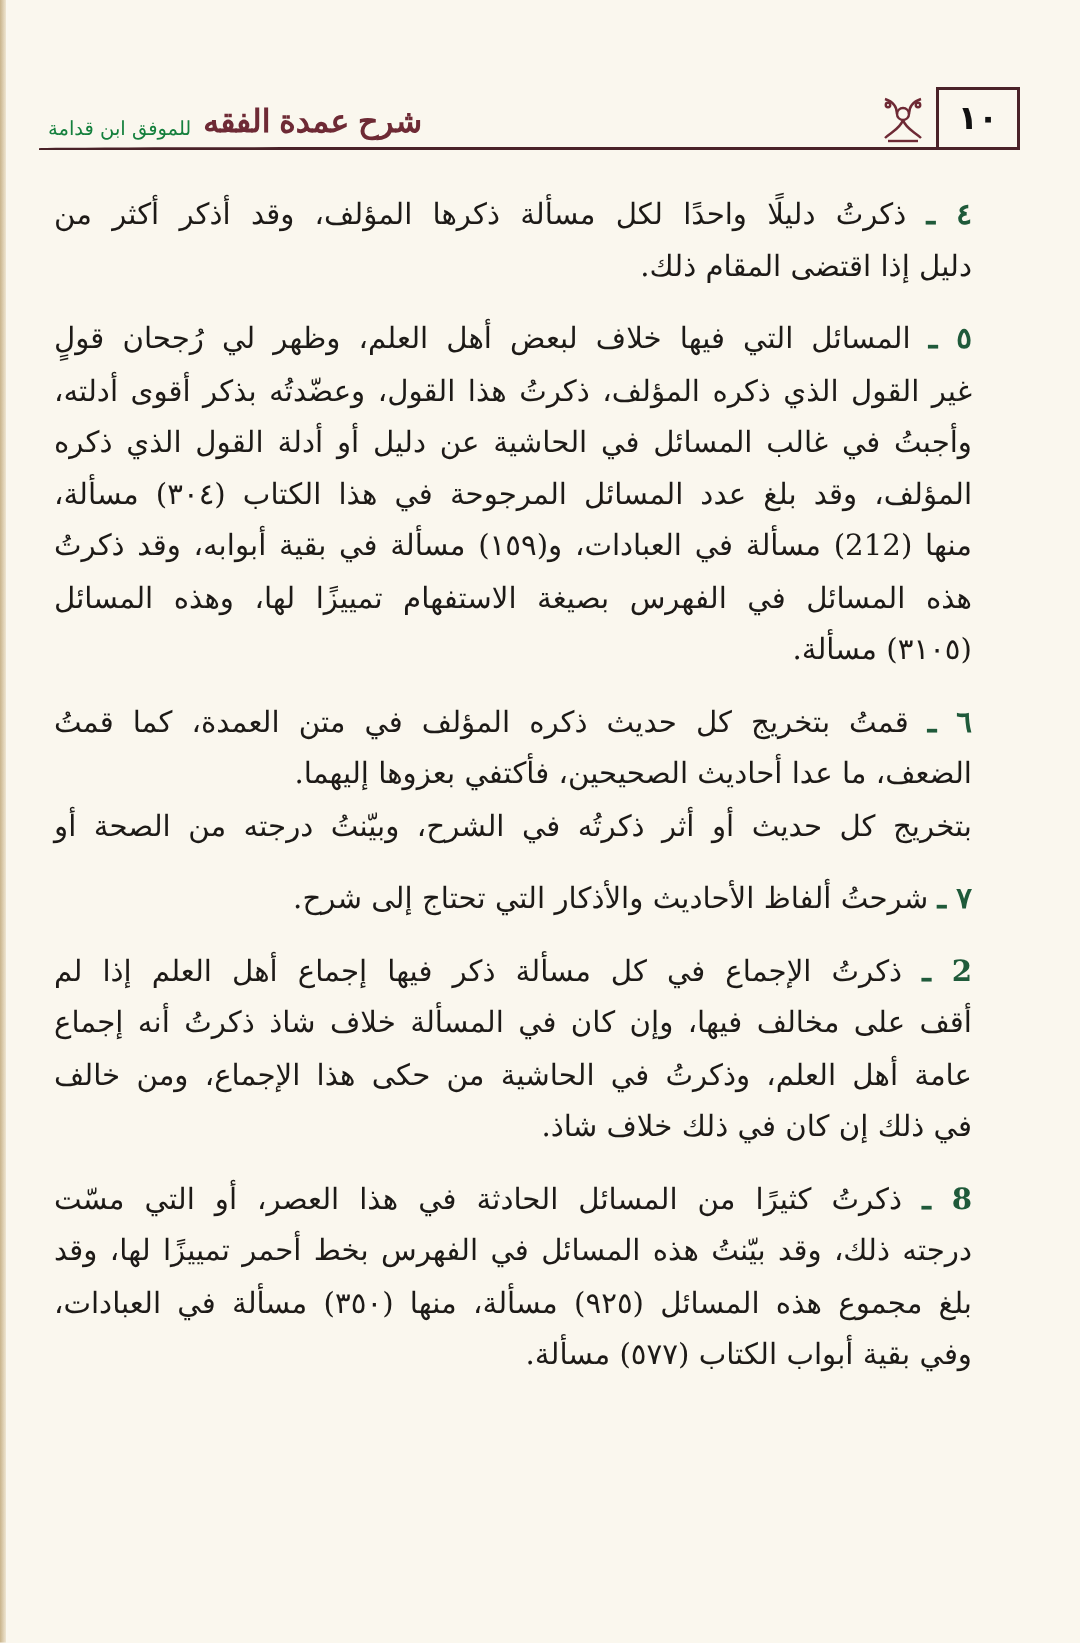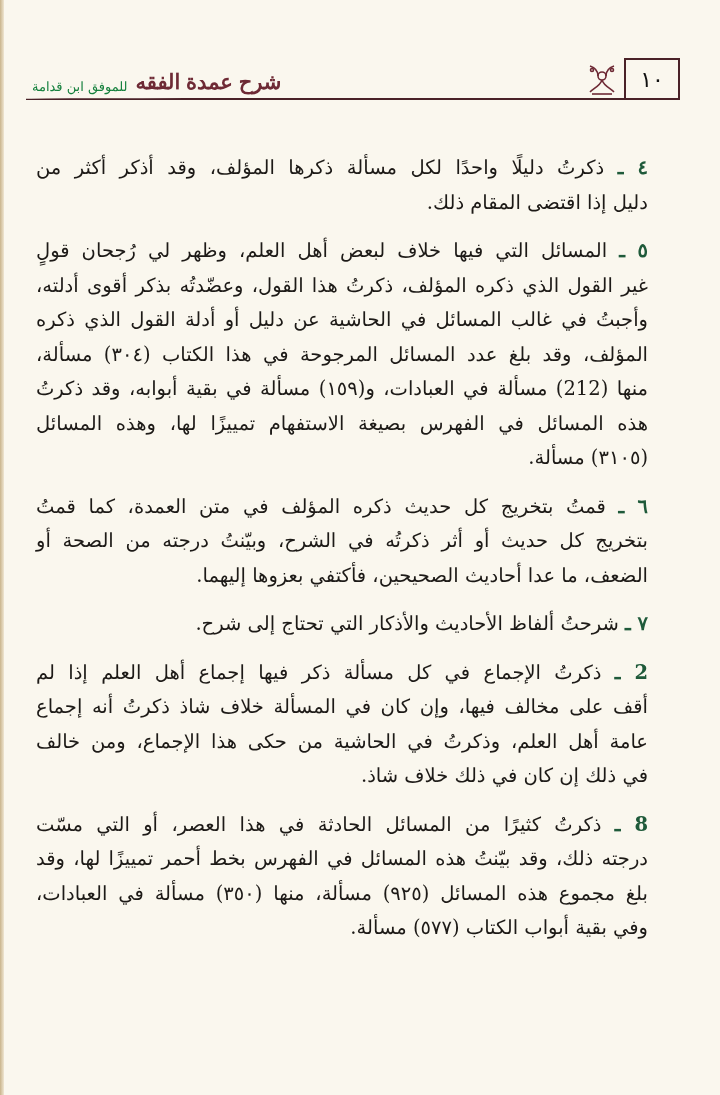--- a/index.html
+++ b/index.html
@@ -19,41 +19,41 @@
   }
   .rule {
     position: absolute; left: 0; right: 0; top: 40px; height: 0;
     border-top: 2px solid #4a2228;
     border-radius: 40% 0 0 0;
   }
   .page-num-box {
     position: absolute; right: 0; top: 0; width: 56px; height: 40px;
     border: 2px solid #4a2228; border-bottom: none;
     display: flex; align-items: center; justify-content: center;
-    font-family: "DejaVu Sans", sans-serif; font-weight: normal; font-size: 22px;
+    font-family: "DejaVu Sans", sans-serif; font-weight: bold; font-size: 22px;
     color: #111; box-sizing: border-box;
   }
   .ornament {
     position: absolute; right: 62px; top: 4px; width: 32px; height: 34px;
   }
   .book-title {
     position: absolute; left: 6px; top: 2px; height: 34px;
     display: flex; align-items: flex-end; gap: 8px; direction: rtl;
     color: #6e2a35;
   }
   .book-title .main {
     font-family: Liberation Sans, sans-serif; font-size: 21px; font-weight: bold; letter-spacing: 0;
   }
   .book-title .sub {
     font-family: "DejaVu Serif", serif; font-size: 13px; color: #15803d;
   }
   .content {
     position: absolute; left: 36px; top: 126px; width: 612px;
     direction: rtl; text-align: justify; text-align-last: right;
-    font-size: 19.5px; line-height: 34.5px; margin-top: 25px;
+    font-size: 19.5px; line-height: 34.5px;
   }
   .para { margin: 0 0 14px 0; }
   .para .num { color: #1f5a3a; font-weight: bold; }
   .line { display: block; text-align: justify; text-align-last: justify; white-space: nowrap; }
   .line.last { text-align-last: right; }
 </style>
 </head>
 <body>
 
 <div class="page-edge"></div>
@@ -92,22 +92,22 @@
     <span class="line">غير القول الذي ذكره المؤلف، ذكرتُ هذا القول، وعضّدتُه بذكر أقوى أدلته،</span>
     <span class="line">وأجبتُ في غالب المسائل في الحاشية عن دليل أو أدلة القول الذي ذكره</span>
     <span class="line">المؤلف، وقد بلغ عدد المسائل المرجوحة في هذا الكتاب (٣٠٤) مسألة،</span>
     <span class="line">منها (212) مسألة في العبادات، و(١٥٩) مسألة في بقية أبوابه، وقد ذكرتُ</span>
     <span class="line">هذه المسائل في الفهرس بصيغة الاستفهام تمييزًا لها، وهذه المسائل</span>
     <span class="line last">(٣١٠٥) مسألة.</span>
   </div>
 
   <div class="para">
     <span class="line"><span class="num">٦ ـ</span> <span>قمتُ بتخريج كل حديث ذكره المؤلف في متن العمدة، كما قمتُ</span></span>
+    <span class="line last">الضعف، ما عدا أحاديث الصحيحين، فأكتفي بعزوها إليهما.</span>
     <span class="line">بتخريج كل حديث أو أثر ذكرتُه في الشرح، وبيّنتُ درجته من الصحة أو</span>
-    <span class="line last">الضعف، ما عدا أحاديث الصحيحين، فأكتفي بعزوها إليهما.</span>
   </div>
 
   <div class="para">
     <span class="line last"><span class="num">٧ ـ</span> <span>شرحتُ ألفاظ الأحاديث والأذكار التي تحتاج إلى شرح.</span></span>
   </div>
 
   <div class="para">
     <span class="line"><span class="num">2 ـ</span> <span>ذكرتُ الإجماع في كل مسألة ذكر فيها إجماع أهل العلم إذا لم</span></span>
     <span class="line">أقف على مخالف فيها، وإن كان في المسألة خلاف شاذ ذكرتُ أنه إجماع</span>
     <span class="line">عامة أهل العلم، وذكرتُ في الحاشية من حكى هذا الإجماع، ومن خالف</span>

